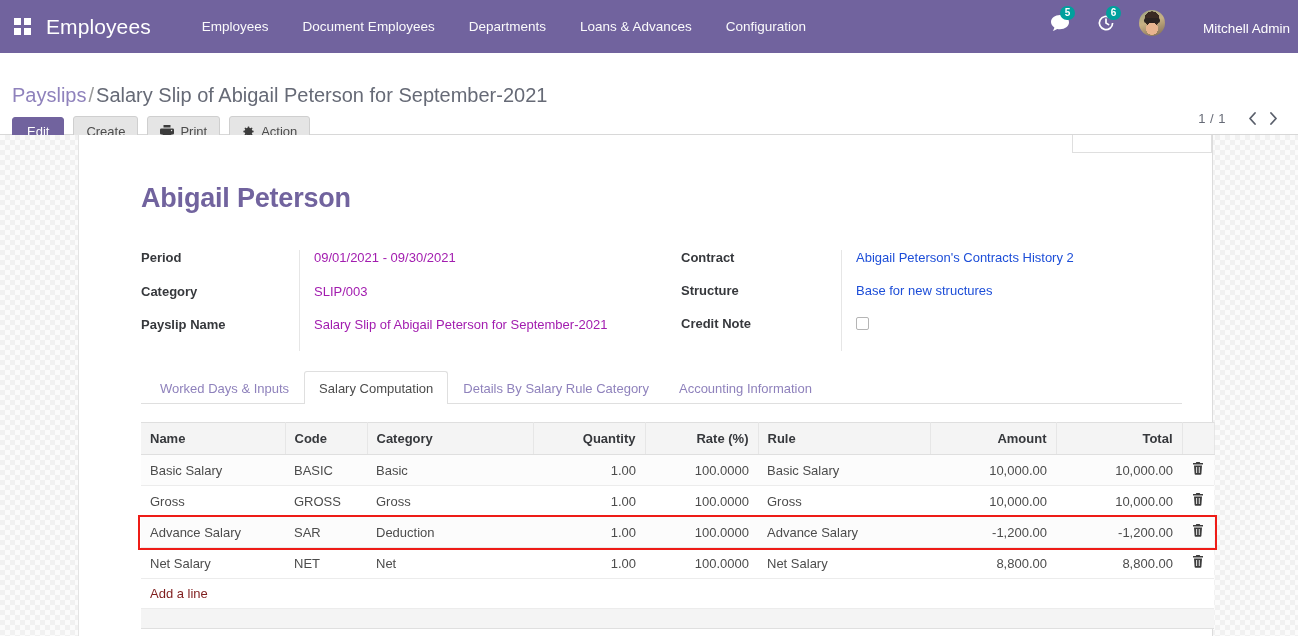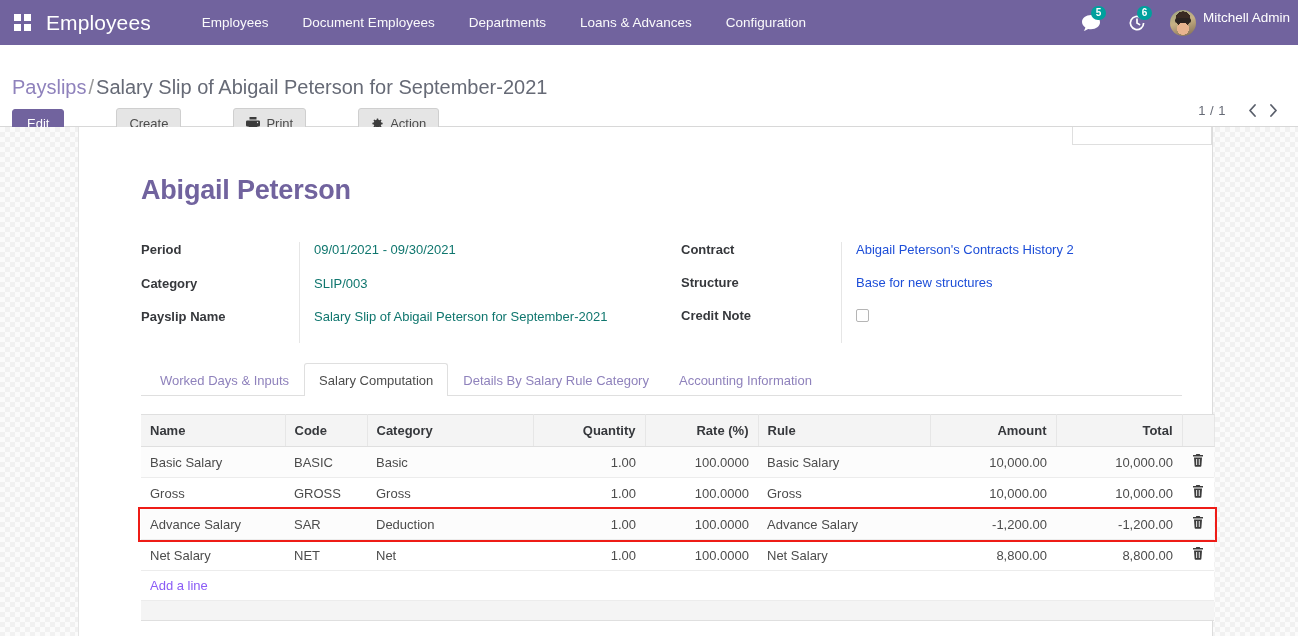--- a/index.html
+++ b/index.html
@@ -8,21 +8,21 @@
     width: 1298px; height: 636px;
     overflow: hidden;
     font-family: "Liberation Sans", sans-serif;
     font-size: 13px;
     color: #4c4c4c;
     background: #ffffff;
   }
 
   
   .navbar {
-    height: 45px;
+    height: 53px;
     background: #71639e;
     display: flex;
     align-items: center;
     padding: 0 10px 0 8px;
     color: #ffffff;
     position: relative;
   }
   .apps-icon {
     width: 18px; height: 18px;
     display: grid;
@@ -72,21 +72,21 @@
     color: #ffffff;
     border-radius: 9px;
     font-size: 10px;
     line-height: 13px;
     min-width: 15px;
     height: 14px;
     text-align: center;
     padding: 0 3px;
     font-weight: bold;
   }
-  .user-box { display: flex; align-items: flex-start; margin-left: 10px; cursor: pointer; }
+  .user-box { display: flex; align-items: flex-end; margin-left: 10px; cursor: pointer; gap: 31px; }
   .avatar {
     width: 26px; height: 26px;
     border-radius: 50%;
     margin-right: 7px;
     background:
       radial-gradient(circle at 50% 72%, #e8b48f 0 26%, transparent 27%),
       radial-gradient(circle at 50% 34%, #3a2a22 0 34%, transparent 35%),
       linear-gradient(160deg, #9aa37f 0%, #c8b184 45%, #7d6a52 100%);
     overflow: hidden;
     position: relative;
@@ -113,21 +113,21 @@
   .breadcrumb {
     font-size: 20px;
     padding-top: 31px;
     color: #666a76;
     white-space: nowrap;
   }
   .breadcrumb .crumb-link { color: #8f82bc; cursor: pointer; }
   .breadcrumb .sep { color: #9a9a9a; padding: 0 2px; }
   .breadcrumb .crumb-active { color: #666a76; }
 
-  .btn-row { display: flex; align-items: center; margin-top: 9px; gap: 43px; }
+  .btn-row { display: flex; align-items: center; margin-top: 9px; }
   .btn {
     height: 29px;
     border: 1px solid #cfcfcf;
     background: #e5e5e5;
     border-radius: 3px;
     font-size: 13px;
     color: #4c4c4c;
     padding: 14px 12px;
     margin-right: 9px;
     display: inline-flex;
@@ -225,21 +225,21 @@
     width: 158px;
     vertical-align: top;
     white-space: nowrap;
   }
   .group.right .flabel { width: 160px; }
   .fvalue {
     display: table-cell;
     padding: 0 0 18px 14px;
     vertical-align: top;
     font-size: 13px;
-    color: #0f766e;
+    color: #a21caf;
     border-left: 1px solid #e6e6e6;
     white-space: nowrap;
   }
   .fvalue.link { color: #1d4ed8; cursor: pointer; }
   .checkbox {
     width: 13px; height: 13px;
     border: 1px solid #b5b5b5;
     border-radius: 2px;
     background: #ffffff;
     display: inline-block;
@@ -299,21 +299,21 @@
   }
   table.olist tbody td.num { text-align: right; }
   table.olist tbody tr:nth-child(odd) { background: #fcfcfc; }
   table.olist tbody tr:nth-child(even) { background: #ffffff; }
   td.trash { text-align: center; padding: 7px 4px; cursor: pointer; }
   .addline-row td {
     border-bottom: 1px solid #ececec;
     background: #ffffff !important;
   }
   .addline {
-    color: #8b5cf6;
+    color: #7f1d1d;
     cursor: pointer;
     font-size: 13px;
   }
   .list-footer-band {
     height: 20px;
     background: #f4f4f4;
     border-bottom: 1px solid #dfdfdf;
     width: 1073px;
   }
 

